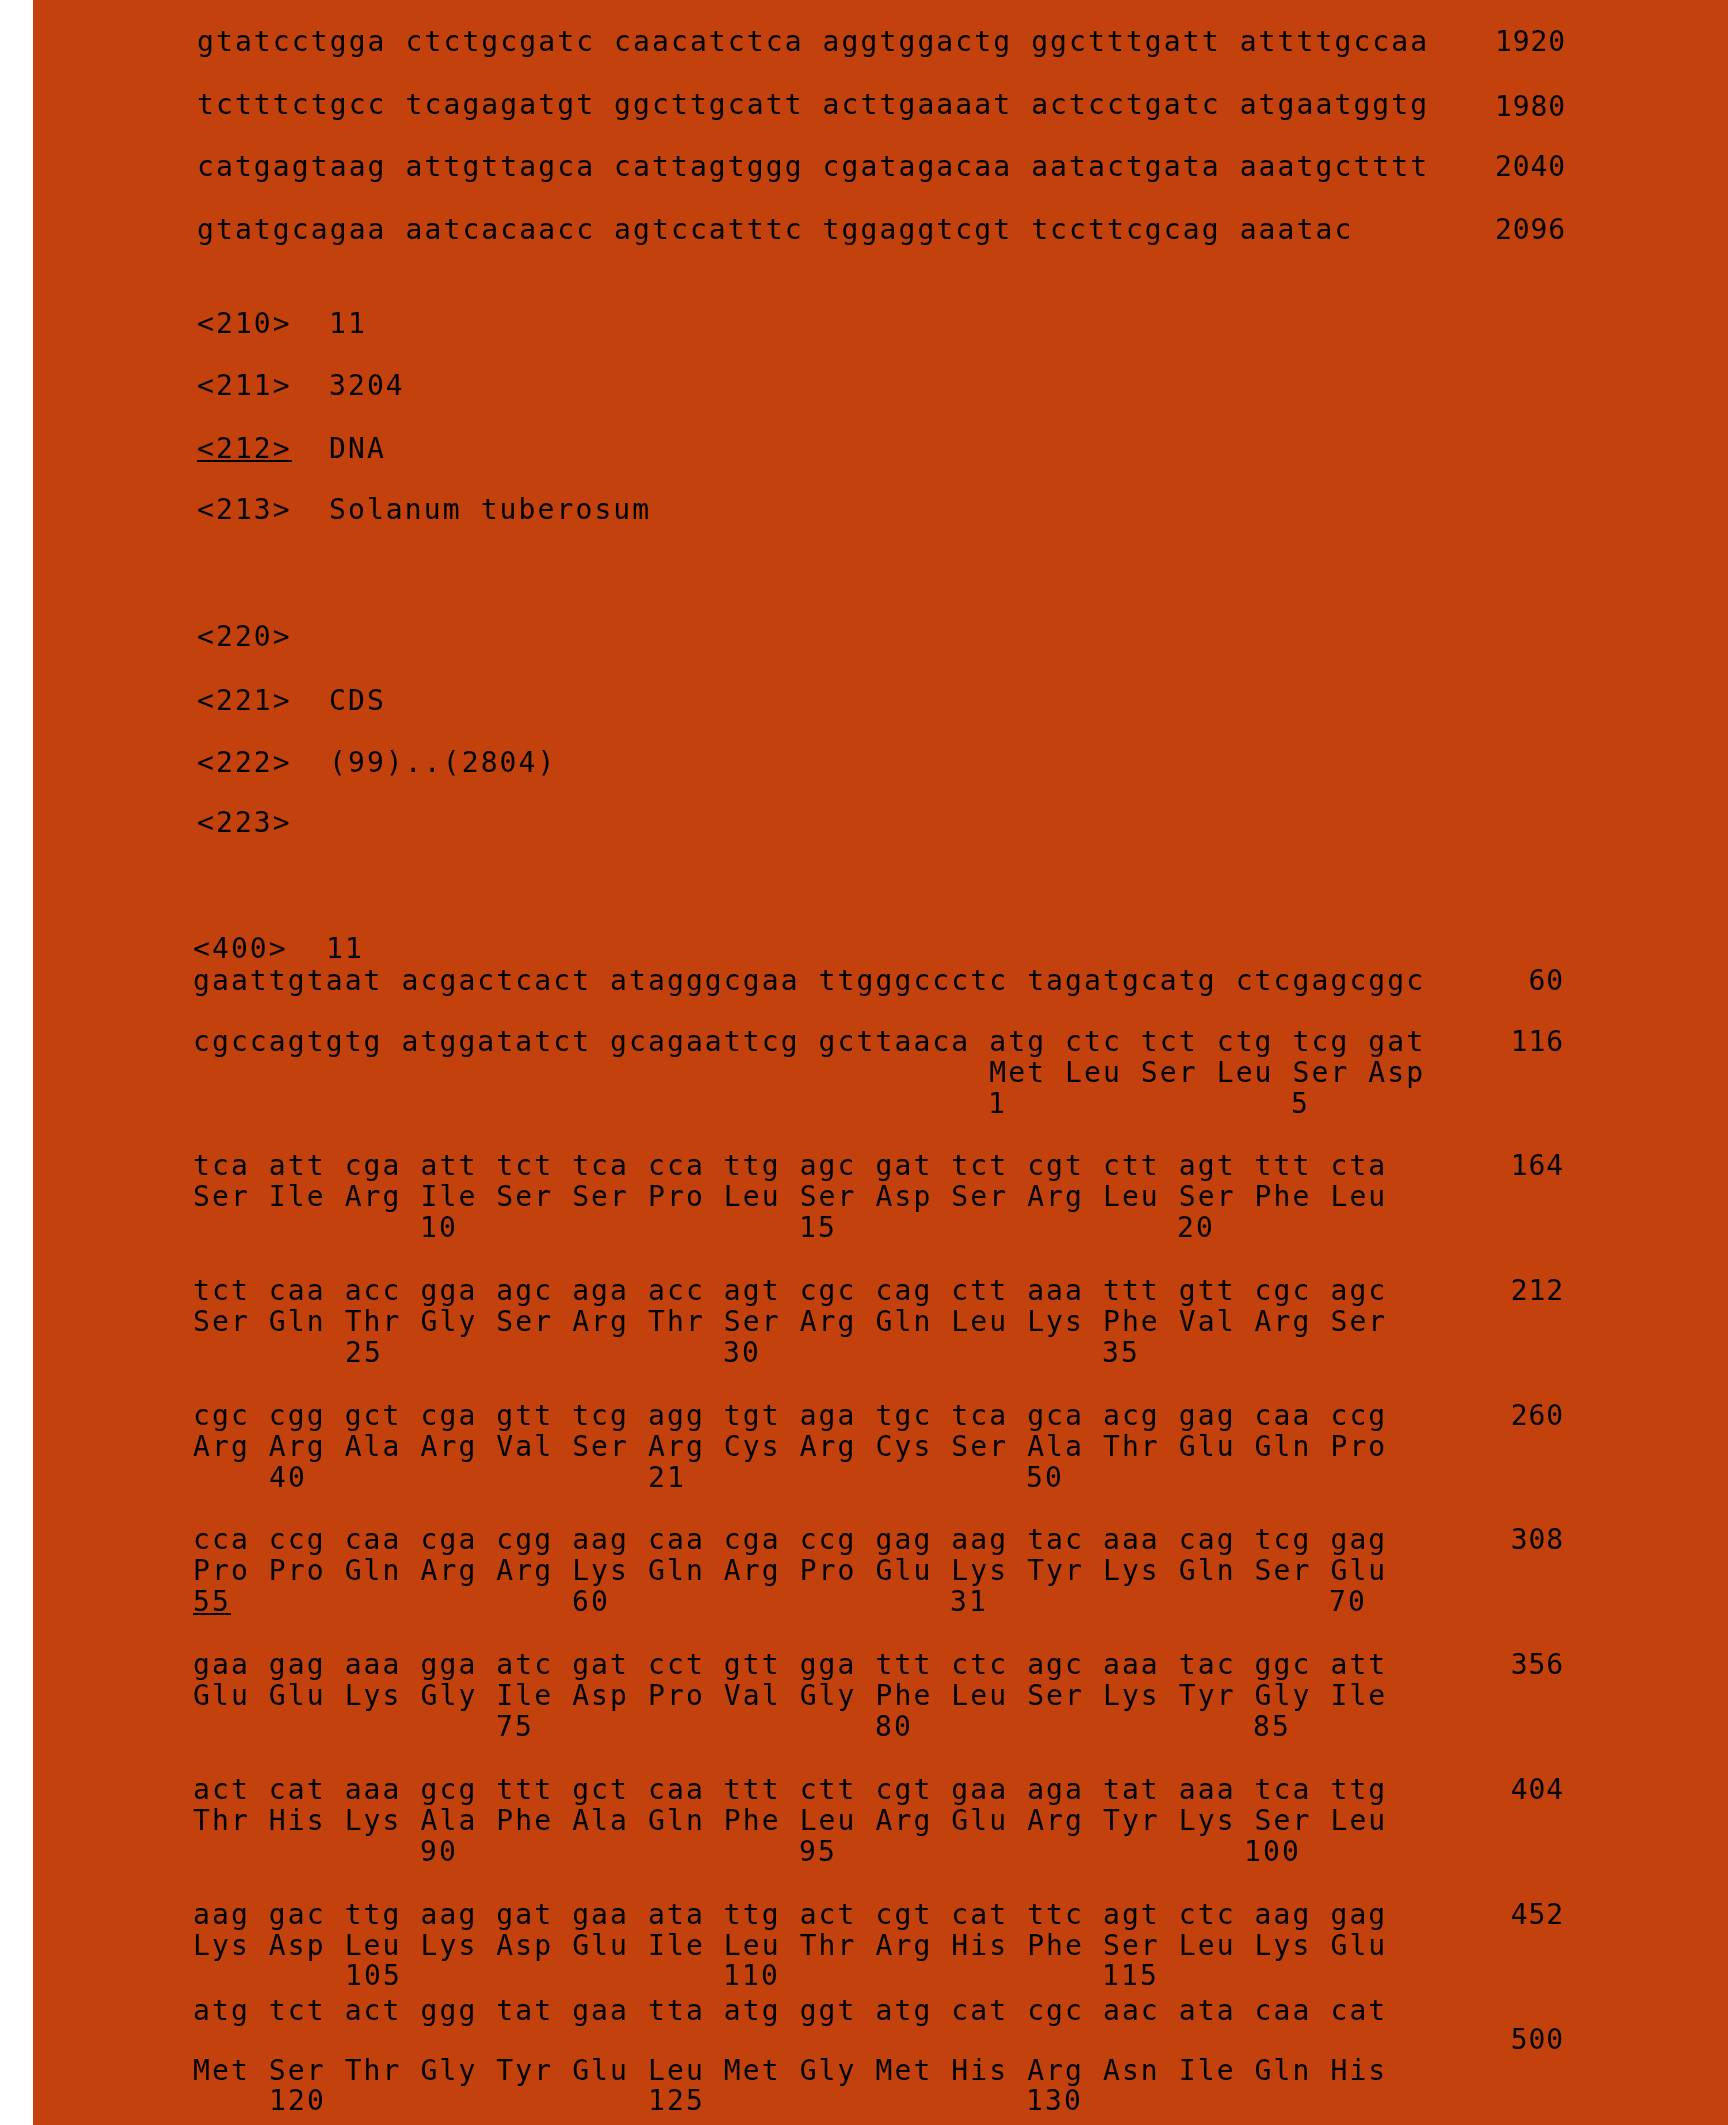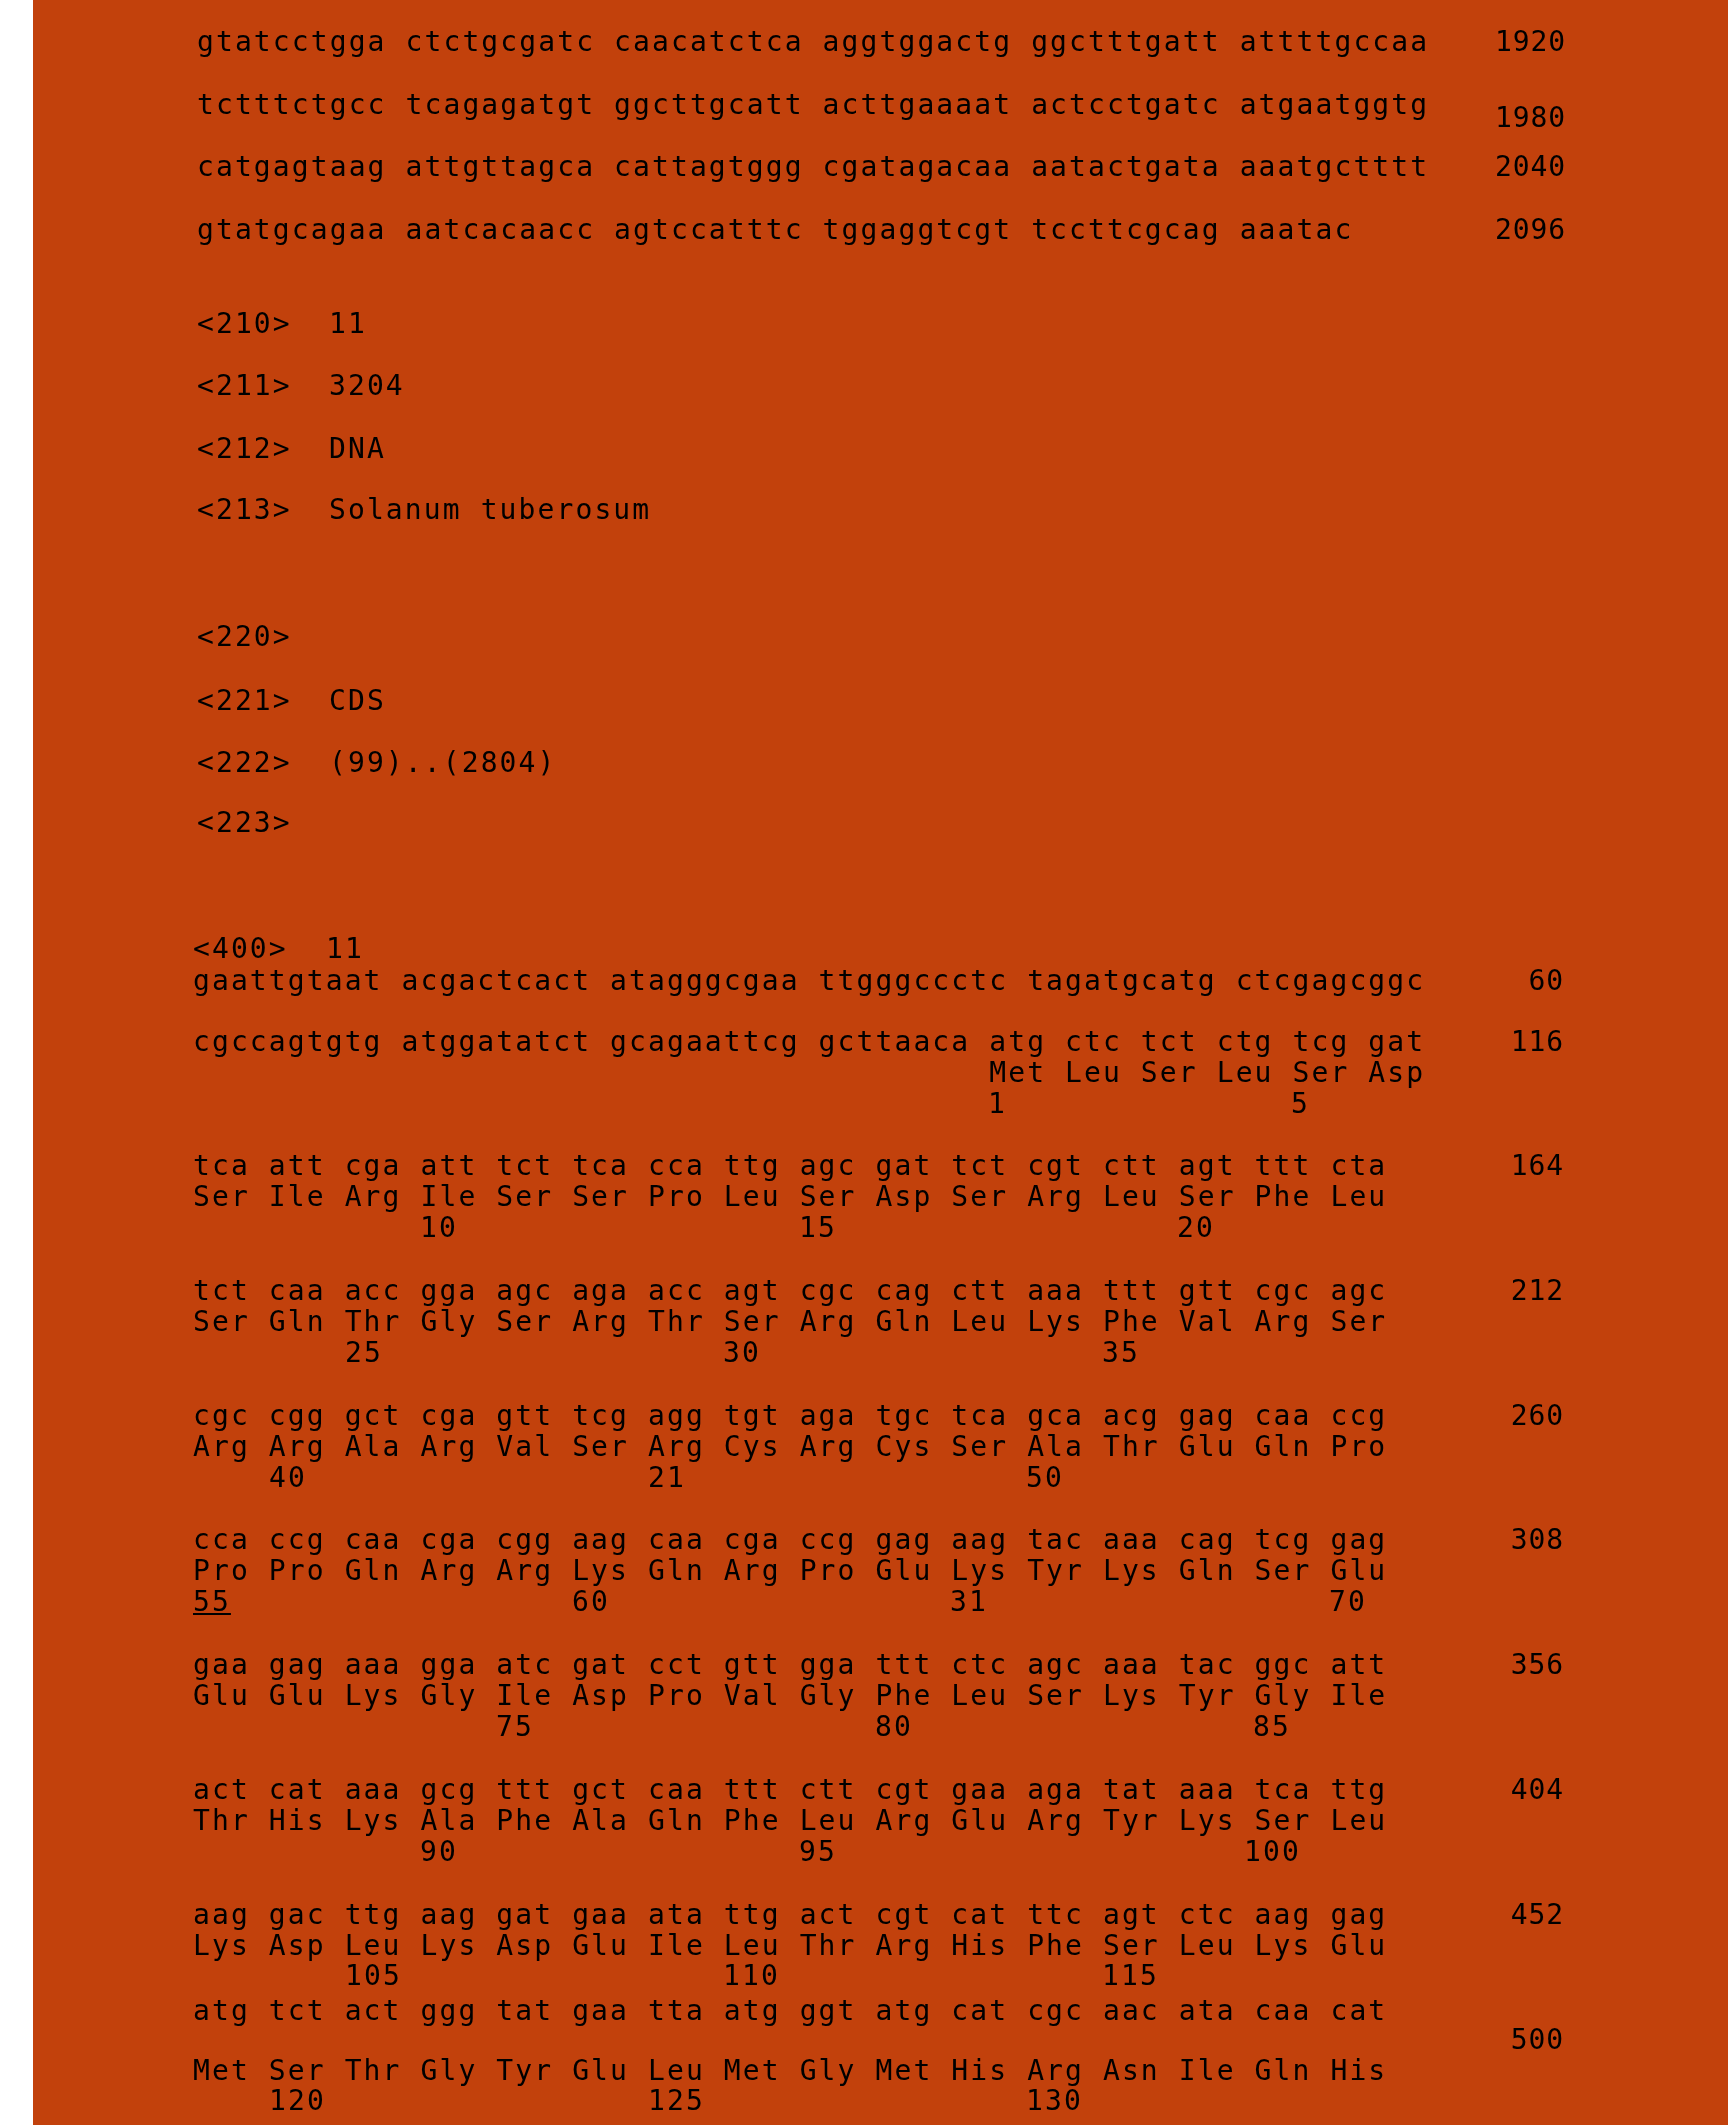--- a/index.html
+++ b/index.html
@@ -41,37 +41,37 @@
 </head>
 <body>
 
 <div class="page">
 
   <div>
     <div class="ln" style="left:164px; top:26px;">gtatcctgga ctctgcgatc caacatctca aggtggactg ggctttgatt attttgccaa</div>
     <div class="num" style="left:1384px; top:26px;">1920</div>
 
     <div class="ln" style="left:164px; top:89px;">tctttctgcc tcagagatgt ggcttgcatt acttgaaaat actcctgatc atgaatggtg</div>
-    <div class="num" style="left:1384px; top:102px;">1980</div>
+    <div class="num" style="left:1384px; top:91px;">1980</div>
 
     <div class="ln" style="left:164px; top:151px;">catgagtaag attgttagca cattagtggg cgatagacaa aatactgata aaatgctttt</div>
     <div class="num" style="left:1384px; top:151px;">2040</div>
 
     <div class="ln" style="left:164px; top:214px;">gtatgcagaa aatcacaacc agtccatttc tggaggtcgt tccttcgcag aaatac</div>
     <div class="num" style="left:1384px; top:214px;">2096</div>
   </div>
 
   <div>
     <div class="ln meta-tag" style="left:164px; top:308px;">&lt;210&gt;</div>
     <div class="ln meta-val" style="left:296px; top:308px;">11</div>
 
     <div class="ln meta-tag" style="left:164px; top:370px;">&lt;211&gt;</div>
     <div class="ln meta-val" style="left:296px; top:370px;">3204</div>
 
-    <div class="ln meta-tag" style="left:164px; top:433px;">&lt;212&gt;</div>
+    <div class="ln meta-tag" style="left:164px; top:433px;text-decoration:underline;">&lt;212&gt;</div>
     <div class="ln meta-val" style="left:296px; top:433px;">DNA</div>
 
     <div class="ln meta-tag" style="left:164px; top:494px;">&lt;213&gt;</div>
     <div class="ln meta-val" style="left:296px; top:494px;">Solanum tuberosum</div>
 
     <div class="ln meta-tag" style="left:164px; top:621px;">&lt;220&gt;</div>
 
     <div class="ln meta-tag" style="left:164px; top:685px;">&lt;221&gt;</div>
     <div class="ln meta-val" style="left:296px; top:685px;">CDS</div>
 

